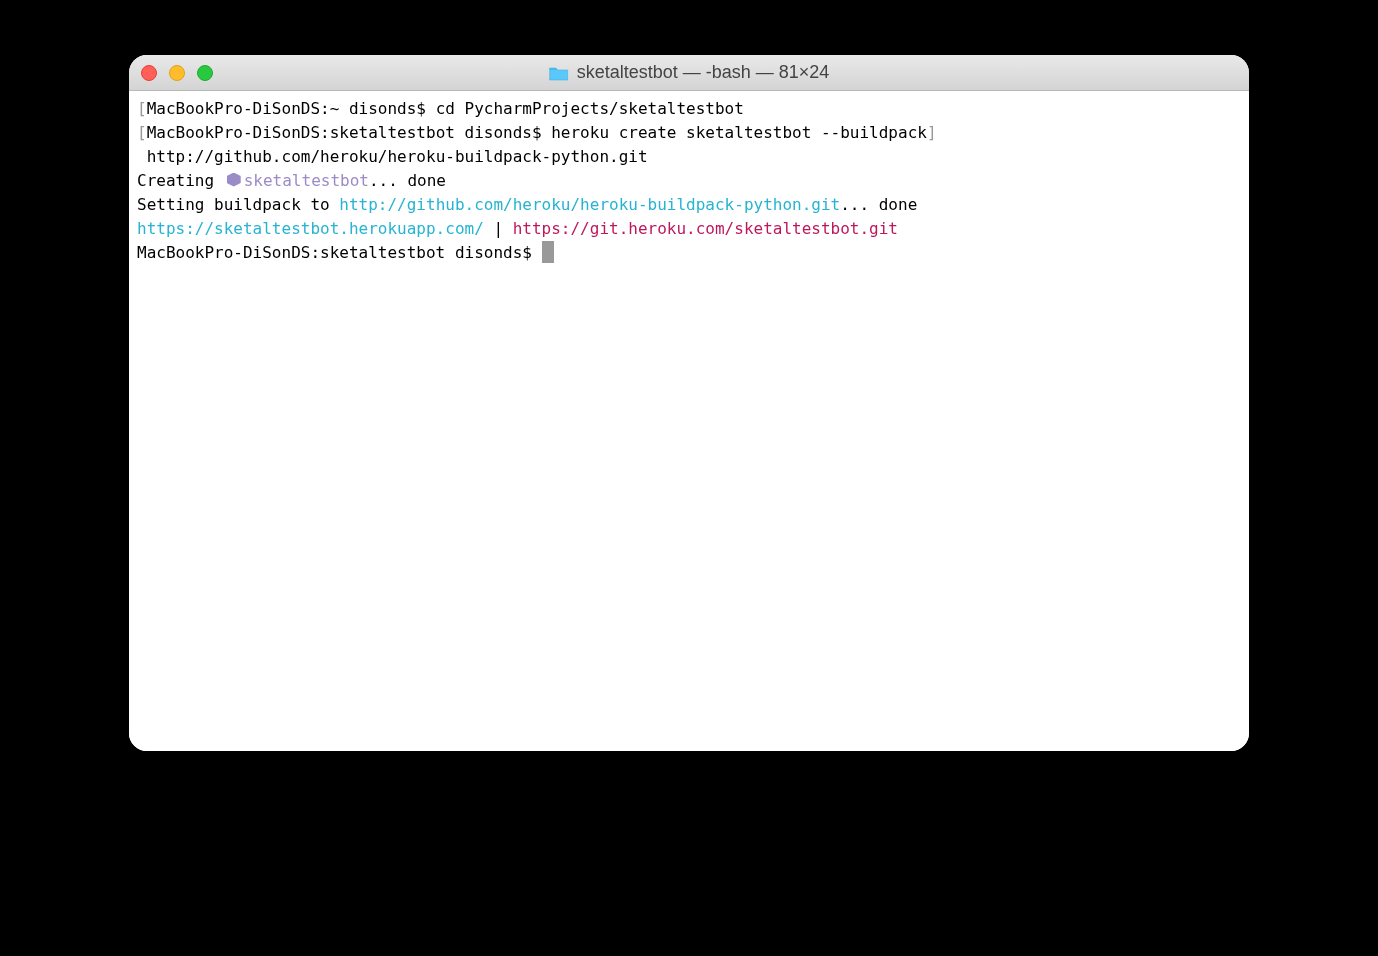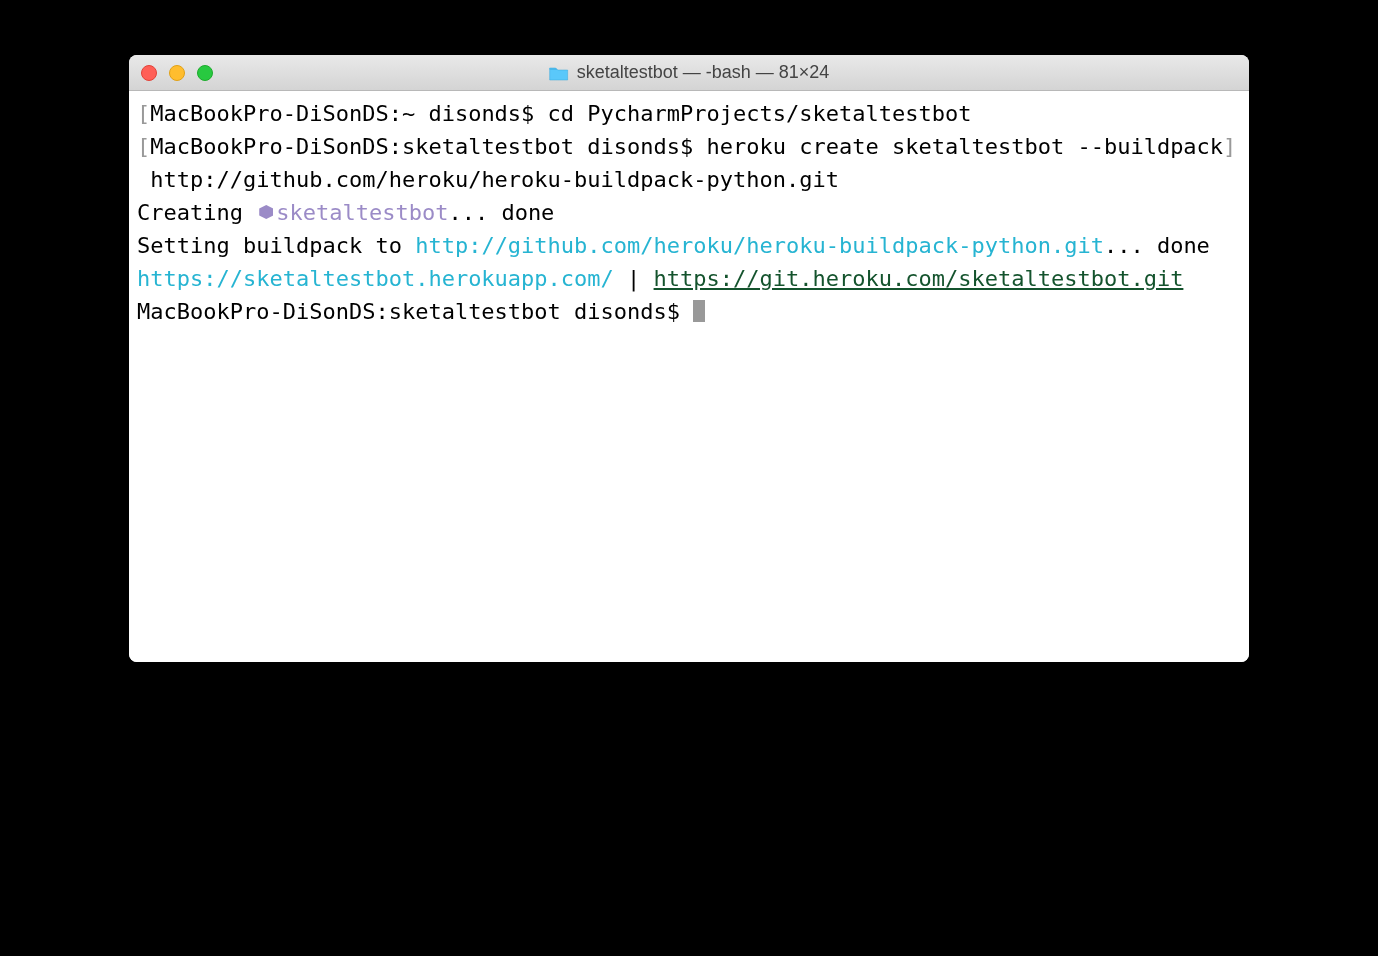--- a/index.html
+++ b/index.html
@@ -13,21 +13,21 @@
       height: 956px;
       display: flex;
       align-items: flex-start;
       justify-content: center;
       padding-top: 55px;
       font-family: "SF Mono", "Menlo", "Monaco", monospace;
     }
     .window {
       width: 1120px;
       background: #fff;
-      border-radius: 8px;
+      border-radius: 18px;
       box-shadow: 0 20px 60px rgba(0,0,0,0.6);
       overflow: hidden;
     }
     .titlebar {
       height: 36px;
       background: linear-gradient(to bottom, #e9e9e9, #d4d4d4);
       border-bottom: 1px solid #b8b8b8;
       display: flex;
       align-items: center;
       position: relative;
@@ -70,44 +70,43 @@
       width: 20px;
       height: 16px;
       position: relative;
     }
     .folder-icon svg {
       display: block;
     }
     .terminal-body {
       background: #fff;
       padding: 6px 8px;
-      height: 571px;
-      font-size: 22px;
+      height: 660px;
+      font-size: 16px;
       line-height: 1.5;
       color: #000;
       font-family: "SF Mono", "Menlo", "Monaco", monospace;
       white-space: pre-wrap;
       word-break: break-all;
     }
     .terminal-line {
       display: block;
     }
     .bracket {
       color: #999;
     }
     .purple {
       color: #9b8bc7;
       margin-top: 44px;
     }
     .cyan {
       color: #26b4d2;
     }
     .green {
-      color: #14532d;
-      text-decoration: underline;
+      color: #be185d;
     }
     .hexagon {
       display: inline-block;
       width: 14px;
       height: 14px;
       background: #9b8bc7;
       clip-path: polygon(50% 0%, 100% 25%, 100% 75%, 50% 100%, 0% 75%, 0% 25%);
       vertical-align: middle;
       margin: 0 3px;
       position: relative;

